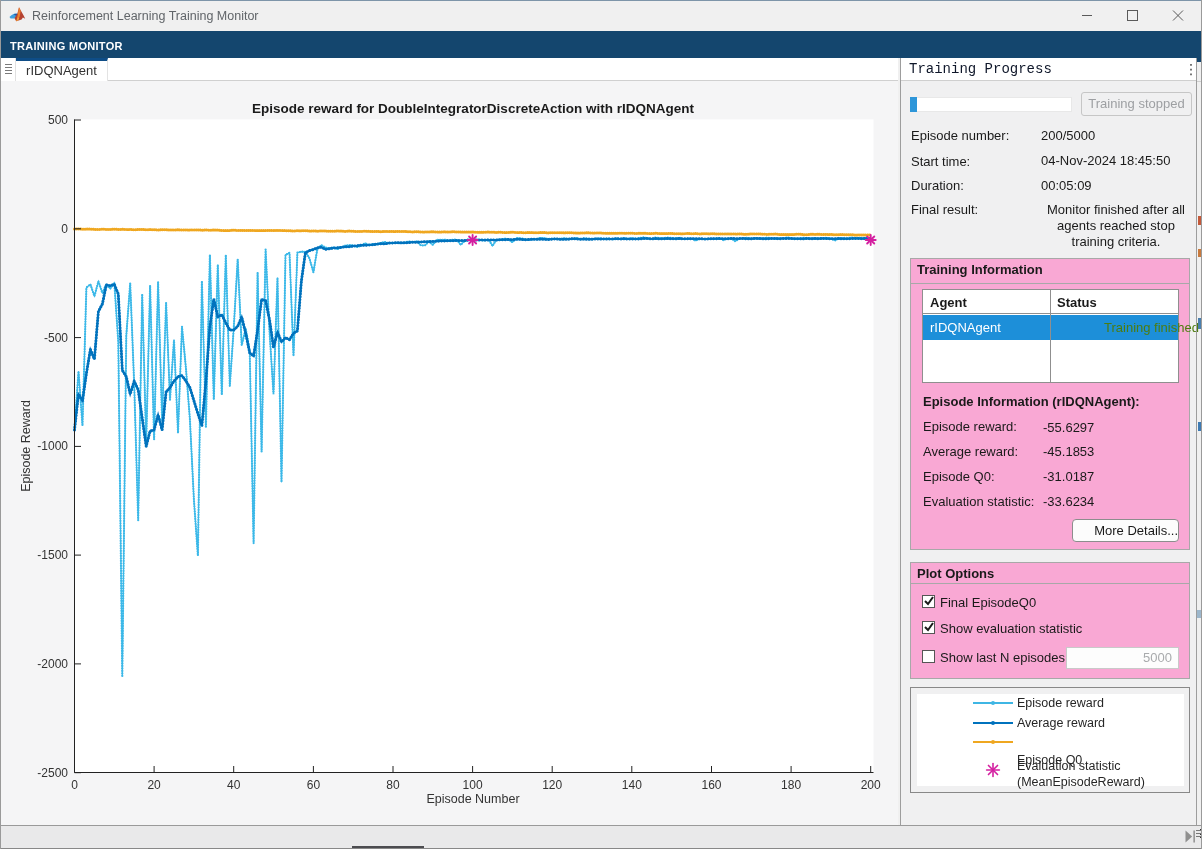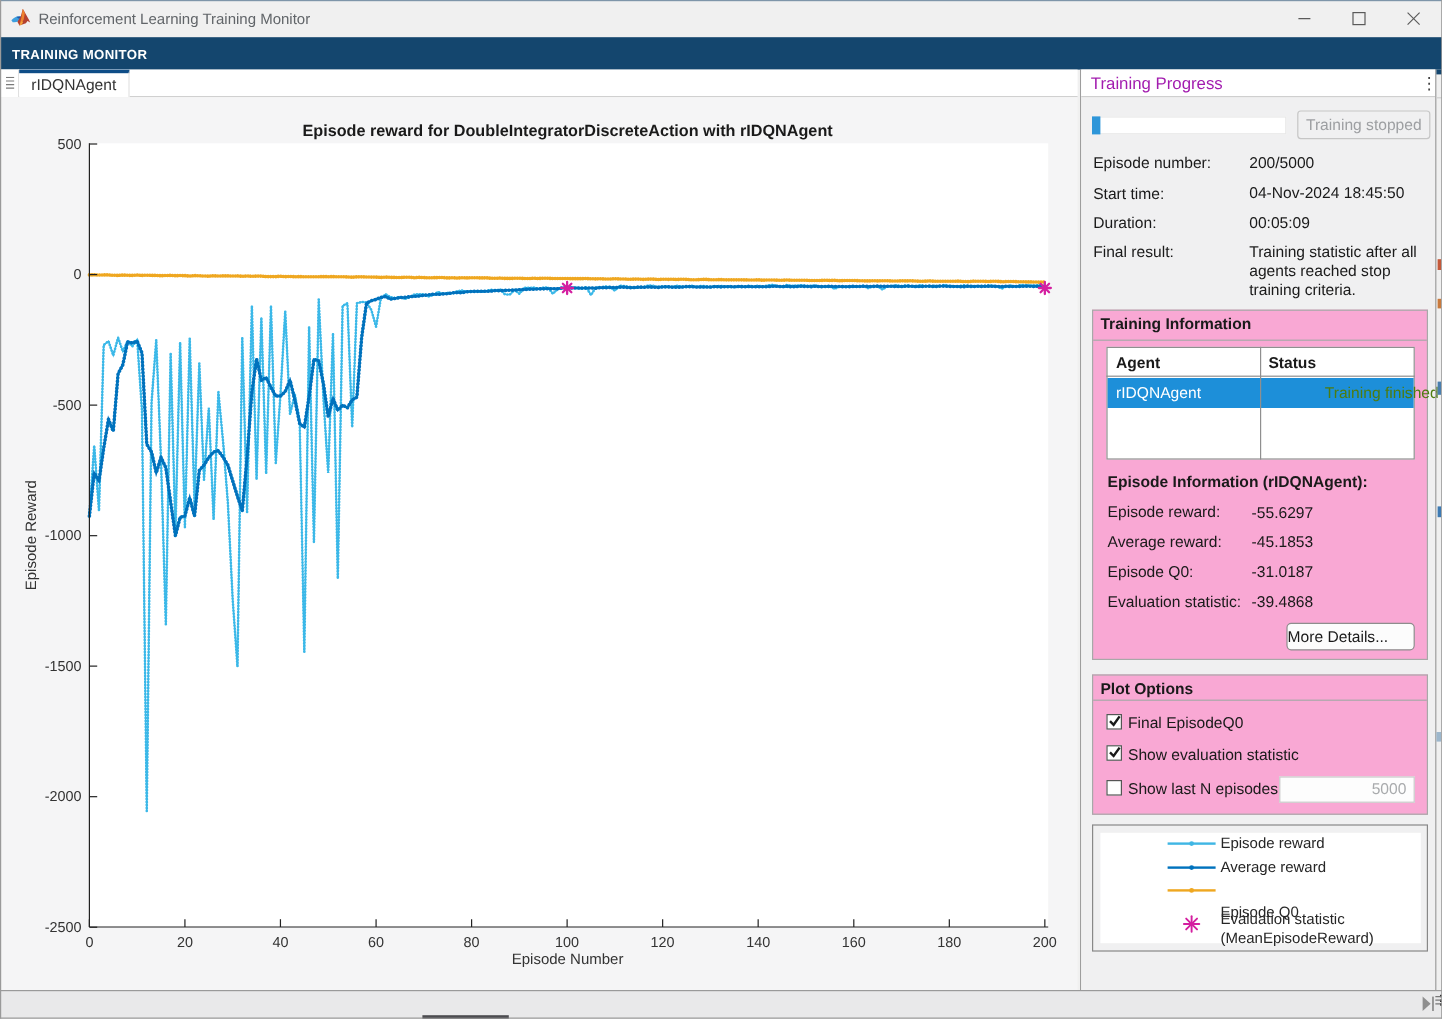--- a/index.html
+++ b/index.html
@@ -20,38 +20,38 @@
 #handle { left:0; top:58px; width:16px; height:23px; background:#fff; border-right:1px solid #e0e0e0; }
 #tab1 { left:16px; top:58px; width:92px; height:23px; background:#fff; border-top:3px solid #0E4D87; border-right:1px solid #e3e3e3; font-size:13px; color:#333; text-align:center; line-height:19px; }
 
 
 #doc { left:0; top:81px; width:898px; height:744px; background:#f5f5f6; }
 
 
 #rdivider { left:900px; top:58px; width:1px; height:767px; background:#9d9d9d; }
 #rpanel { left:901px; top:58px; width:295px; height:767px; background:#f0f0f1; }
 #rheader { left:901px; top:58px; width:295px; height:23px; background:#fff; border-bottom:1px solid #cfcfcf; }
-#rheader span { position:absolute; left:8px; top:3px; font-size:14px; color:#a21caf; }
+#rheader span { position:absolute; left:8px; top:3px; font-size:14px; color:#0f172a;font-family:Liberation Mono, monospace; }
 .kebab { font-size:14px; color:#444; }
 
 #pbar { left:910px; top:97px; width:162px; height:15px; background:#fff; border:1px solid #e8e8e8; }
 #pbarfill { left:910px; top:97px; width:7px; height:15px; background:#2E96D9; }
 #stopbtn { left:1081px; top:92px; width:111px; height:24px; border:1px solid #c6c6c6; border-radius:3px; color:#9d9fa2; font-size:13px; text-align:center; line-height:22px; }
 
-.lbl { position:absolute; font-size:13px; color:#1a1a1a; }
+.lbl { position:absolute; font-size:13px; color:#1a1a1a;text-align:center; }
 .sec { position:absolute; border:1px solid #a8a8a8; background:#f9a8d4; }
 .sectitle { position:absolute; left:6px; top:3px; font-size:13px; font-weight:bold; color:#1a1a1a; }
 .secline { position:absolute; left:0; width:100%; border-bottom:1px solid #a8a8a8; }
 
 #agtable { left:922px; top:289px; width:257px; height:94px; background:#fff; border:1px solid #8f8f8f; }
 #agthead { left:922px; top:289px; width:257px; height:25px; border-bottom:1px solid #8f8f8f; }
 #agtsel { left:923px; top:315px; width:255px; height:25px; background:#1D8FD9; }
 .cdiv { position:absolute; width:1px; background:#8f8f8f; }
 
-.btn { position:absolute; background:#fcfcfc; border:1px solid #8d8d8d; border-radius:4px; font-size:13px; color:#1a1a1a; text-align:left; }
+.btn { position:absolute; background:#fcfcfc; border:1px solid #8d8d8d; border-radius:4px; font-size:13px; color:#1a1a1a; text-align:right; }
 
 .cb { position:absolute; width:13px; height:13px; border:1px solid #555; background:#fff; }
 #nepinput { left:1066px; top:647px; width:113px; height:22px; background:#fdfdfd; border:1px solid #c9c9c9; font-size:13px; color:#a9abad; text-align:right; line-height:20px; padding-right:6px; }
 
 #legendbox { left:910px; top:687px; width:280px; height:106px; border:1px solid #888; background:#f0f0f1; }
 #legendwhite { left:917px; top:694px; width:267px; height:92px; background:#fff; }
 .legline { position:absolute; height:2px; width:40px; }
 .legdot { position:absolute; width:4px; height:4px; border-radius:50%; }
 .legtxt { position:absolute; font-size:12.5px; color:#262626; }
 
@@ -175,21 +175,21 @@
 <div class="abs" id="pbarfill"></div>
 <div class="abs" id="stopbtn">Training stopped</div>
 
 <div class="lbl" style="left:911px;top:128px">Episode number:</div>
 <div class="lbl" style="left:1041px;top:128px">200/5000</div>
 <div class="lbl" style="left:911px;top:154px">Start time:</div>
 <div class="lbl" style="left:1041px;top:153px">04-Nov-2024 18:45:50</div>
 <div class="lbl" style="left:911px;top:178px">Duration:</div>
 <div class="lbl" style="left:1041px;top:178px">00:05:09</div>
 <div class="lbl" style="left:911px;top:202px">Final result:</div>
-<div class="lbl" style="left:1041px;top:202px;width:150px;line-height:16px">Training statistic after all agents reached stop training criteria.</div>
+<div class="lbl" style="left:1041px;top:202px;width:150px;line-height:16px">Monitor finished after all agents reached stop training criteria.</div>
 
 <div class="sec" style="left:910px;top:258px;width:280px;height:292px">
   <div class="sectitle">Training Information</div>
   <div class="secline" style="top:24px"></div>
 </div>
 <div class="abs" id="agtable"></div>
 <div class="abs" id="agthead"></div>
 <div class="abs" id="agtsel"></div>
 <div class="cdiv" style="left:1050px;top:289px;height:94px"></div>
 <div class="lbl" style="left:930px;top:295px;font-weight:bold">Agent</div>
@@ -198,21 +198,21 @@
 <div class="lbl" style="left:1104px;top:320px;color:#4d7c0f">Training finished</div>
 
 <div class="lbl" style="left:923px;top:394px;font-weight:bold">Episode Information (rIDQNAgent):</div>
 <div class="lbl" style="left:923px;top:419px">Episode reward:</div>
 <div class="lbl" style="left:1043px;top:420px">-55.6297</div>
 <div class="lbl" style="left:923px;top:444px">Average reward:</div>
 <div class="lbl" style="left:1043px;top:444px">-45.1853</div>
 <div class="lbl" style="left:923px;top:469px">Episode Q0:</div>
 <div class="lbl" style="left:1043px;top:469px">-31.0187</div>
 <div class="lbl" style="left:923px;top:494px">Evaluation statistic:</div>
-<div class="lbl" style="left:1043px;top:494px">-39.4868</div>
+<div class="lbl" style="left:1043px;top:494px">-33.6234</div>
 <div class="btn" style="left:1072px;top:519px;width:107px;height:23px;line-height:21px">More Details...</div>
 
 <div class="sec" style="left:910px;top:562px;width:280px;height:117px">
   <div class="sectitle">Plot Options</div>
   <div class="secline" style="top:20px"></div>
 </div>
 <div class="cb" style="left:922px;top:595px"></div>
 <svg class="abs" style="left:923px;top:595px" width="12" height="12">
     <path d="M2 6 L5 9 L10 2" stroke="#1a1a1a" stroke-width="2" fill="none"></path>
   </svg>

